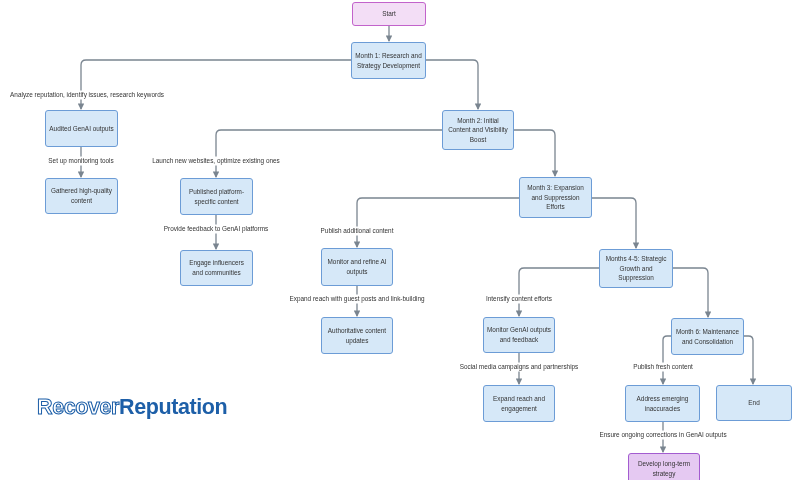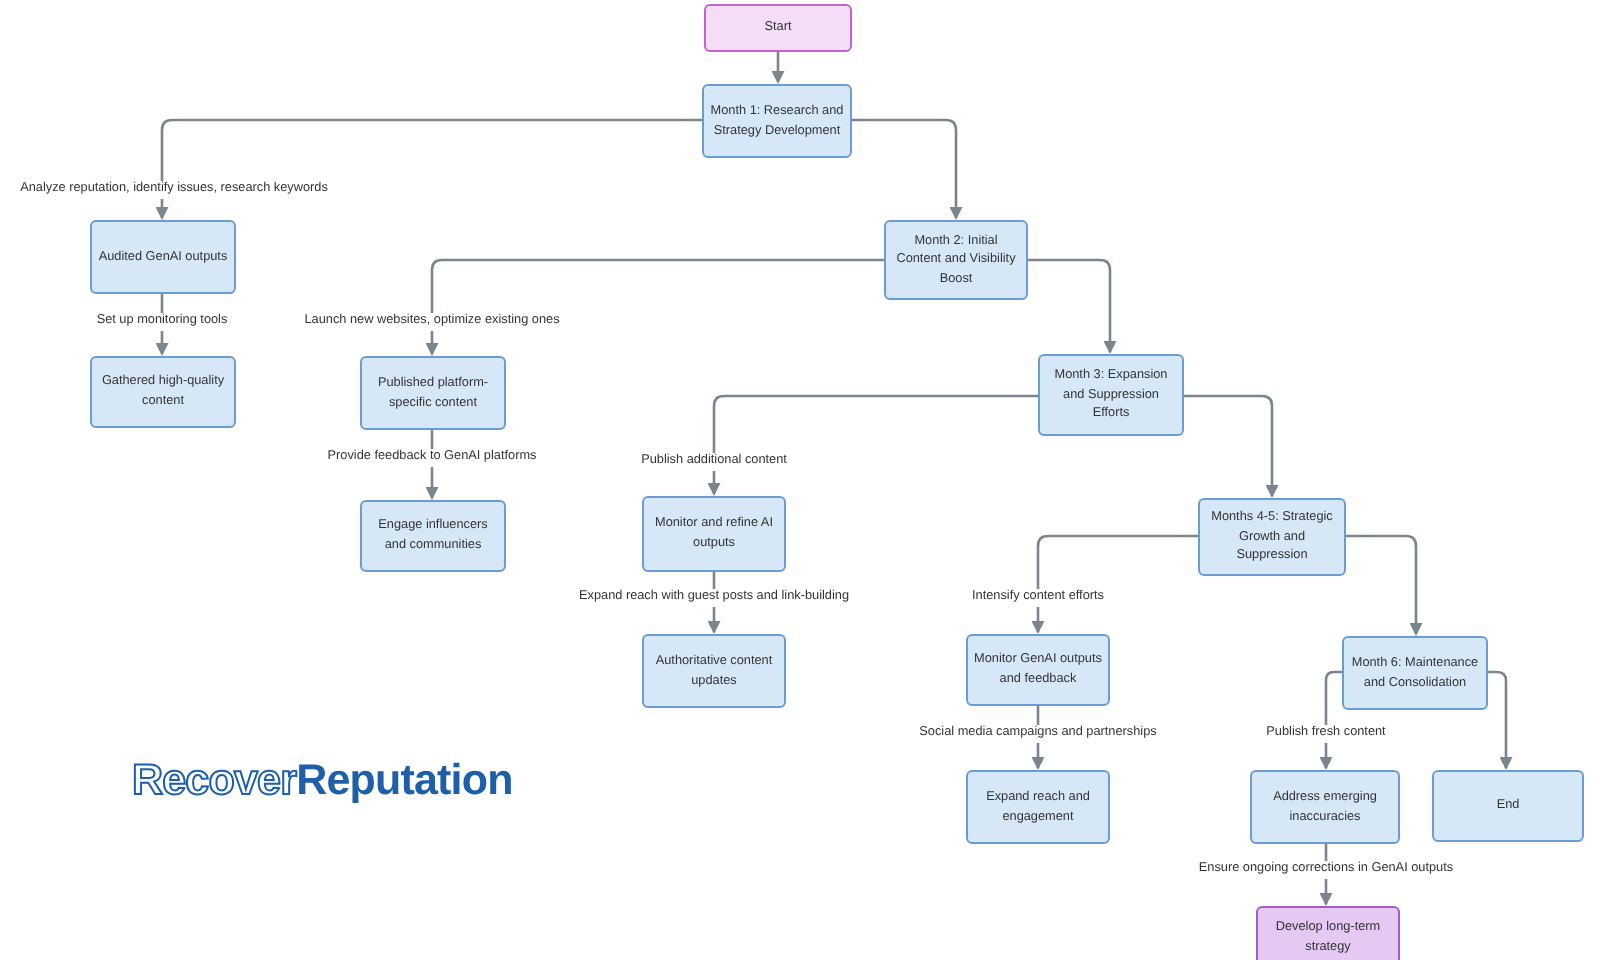--- a/index.html
+++ b/index.html
@@ -14,22 +14,22 @@
     font-size:6.4px;line-height:1.5;color:#333;padding:2px 3px;
   }
   .node.blue{background:#d6e8f8;border-color:#6c9cd6;}
   .node.pink{background:#f3def6;border-color:#c263cb;}
   .node.purple{background:#e5c9f2;border-color:#a35cd0;}
   .edge-label{
     position:absolute;transform:translate(-50%,-50%);background:#ffffff;
     font-size:6.4px;color:#333;white-space:nowrap;padding:0 2px;line-height:1.4;
   }
   .logo{
-    position:absolute;left:37px;top:378px;font-size:21.5px;font-weight:bold;
-    letter-spacing:-0.4px;white-space:nowrap;margin-left:29px;
+    position:absolute;left:37px;top:395px;font-size:21.5px;font-weight:bold;
+    letter-spacing:-0.4px;white-space:nowrap;
   }
   .logo .outline{color:#ffffff;-webkit-text-stroke:1px #1d5fa8;text-shadow:0 0 0.5px #1d5fa8;}
   .logo .solid{color:#1d5fa8;}
 </style>
 </head>
 <body>
 
 <div id="canvas">
   <svg id="edge-svg" viewBox="0 0 800 480" xmlns="http://www.w3.org/2000/svg">
       <defs>

